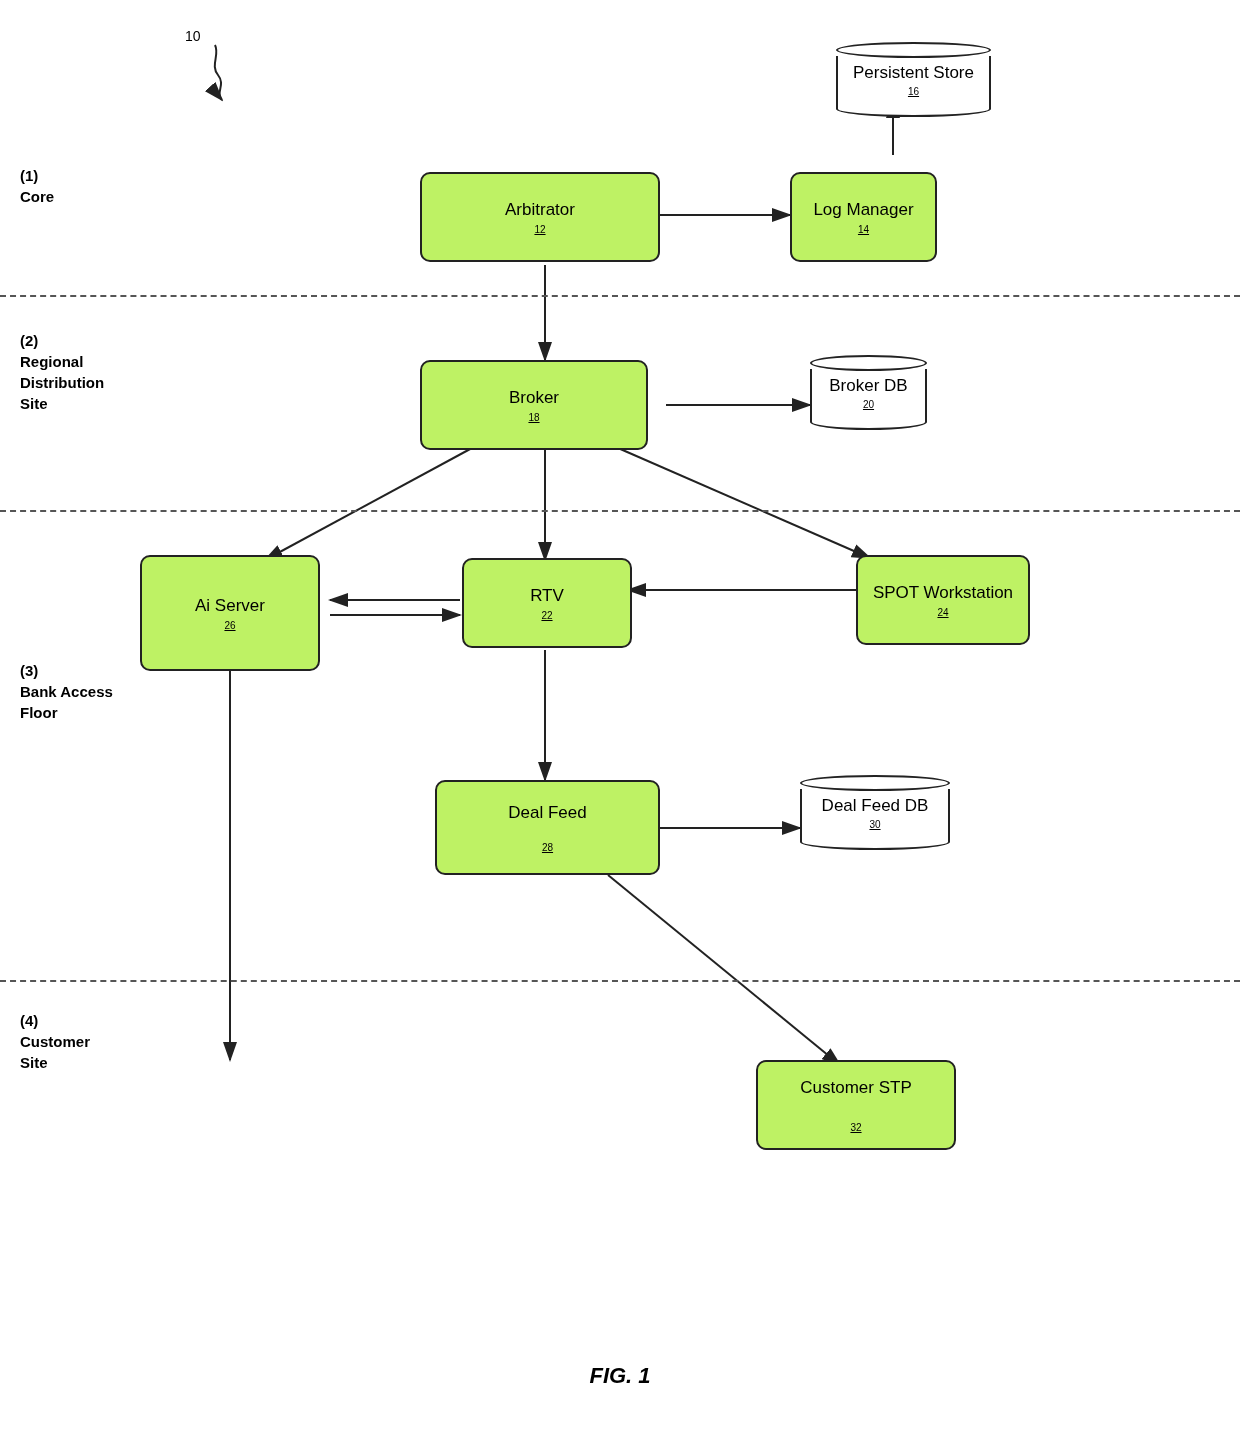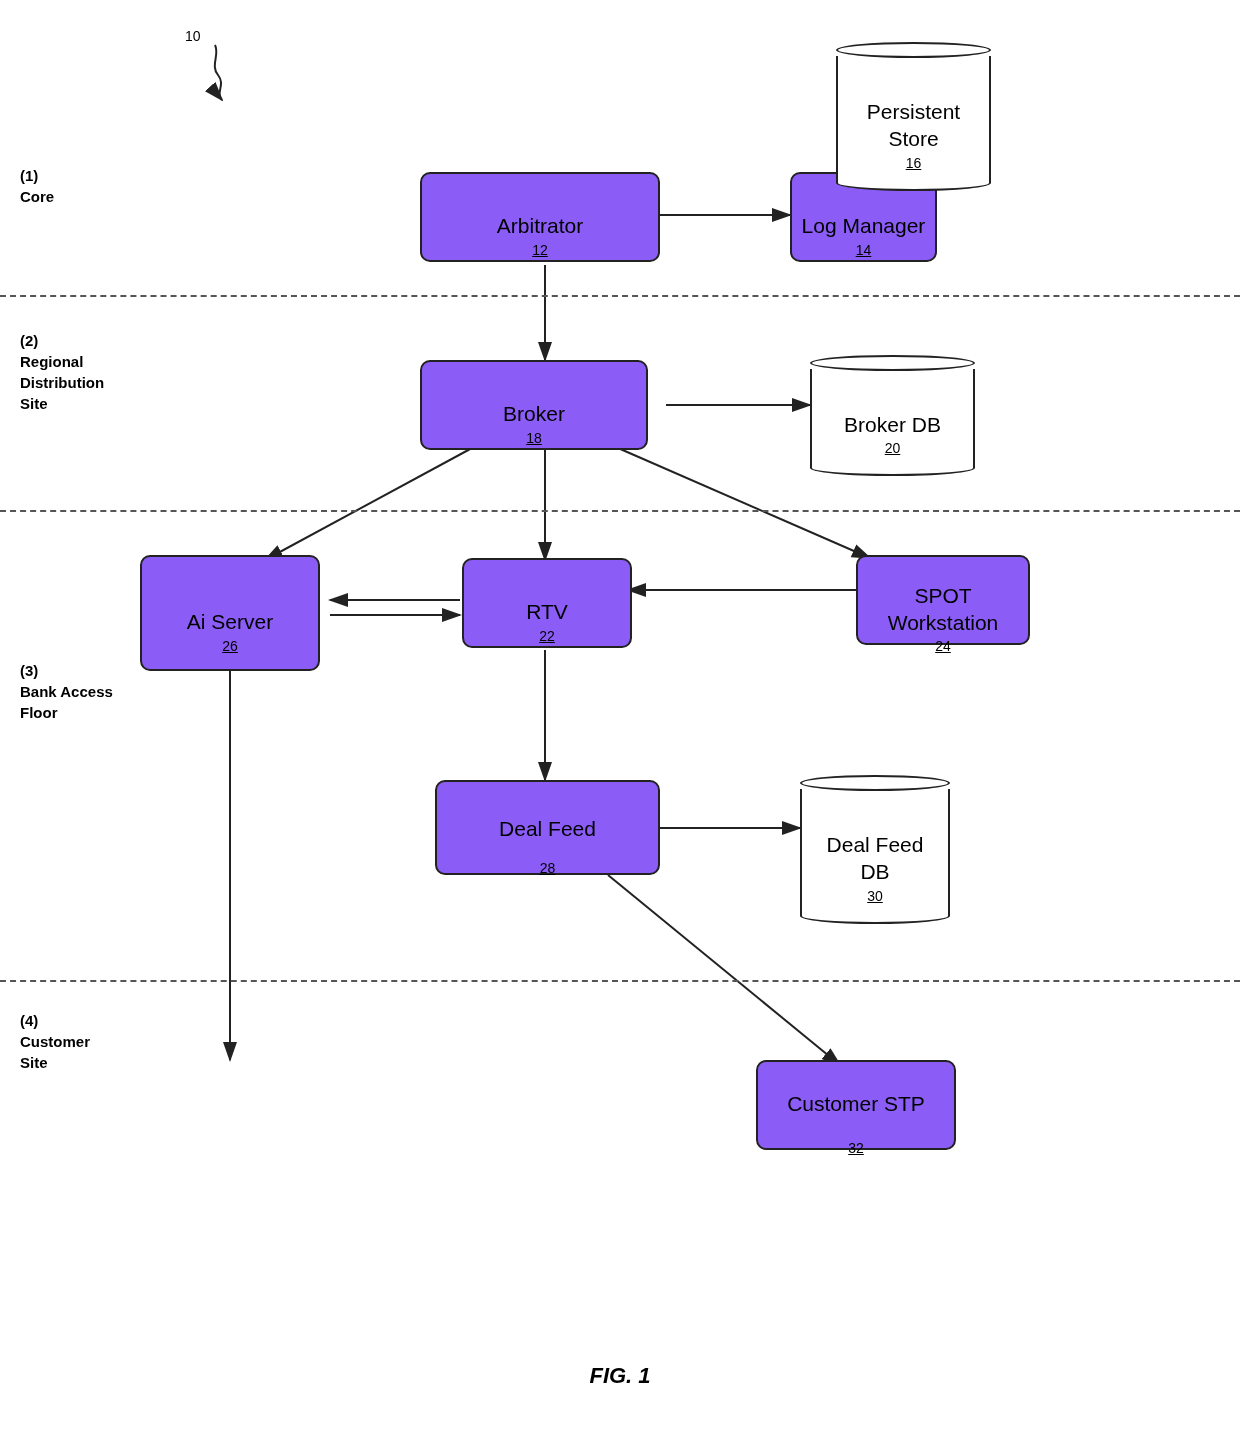--- a/index.html
+++ b/index.html
@@ -33,31 +33,30 @@
     }
     
     .box {
       position: absolute;
       border: 2px solid #222;
       border-radius: 10px;
       display: flex;
       flex-direction: column;
       align-items: center;
       justify-content: center;
-      background: #8b5cf6;
+      background: #bef264;
       text-align: center;
       font-size: 15px;
     }
     .box-label {
-      font-size: 21px;
+      font-size: 17px;
       line-height: 1.3;
-      margin-top: 36px;
     }
     .box-num {
-      font-size: 14px;
+      font-size: 10px;
       text-decoration: underline;
       margin-top: 2px;
     }
     .cyl-wrapper {
       position: absolute;
       display: flex;
       flex-direction: column;
       align-items: center;
       text-align: center;
     }
@@ -208,21 +207,21 @@
   <div class="box" style="top: 172px; left: 420px; width: 240px; height: 90px;">
     <span class="box-label">Arbitrator</span>
     <span class="box-num">12</span>
   </div>
 
   <div class="box" style="top: 360px; left: 420px; width: 228px; height: 90px;">
     <span class="box-label">Broker</span>
     <span class="box-num">18</span>
   </div>
 
-  <div class="cyl-wrapper" style="top: 355px; left: 810px; width: 165px;">
+  <div class="cyl-wrapper" style="top: 355px; left: 810px; width: 117px;">
     <div class="cyl-top-ellipse"></div>
     <div class="cyl-main">
       <span class="box-label">Broker DB</span>
       <span class="box-num">20</span>
     </div>
     <div class="cyl-bottom-ellipse"></div>
   </div>
 
   <div class="box" style="top: 558px; left: 462px; width: 170px; height: 90px;">
     <span class="box-label">RTV</span>

